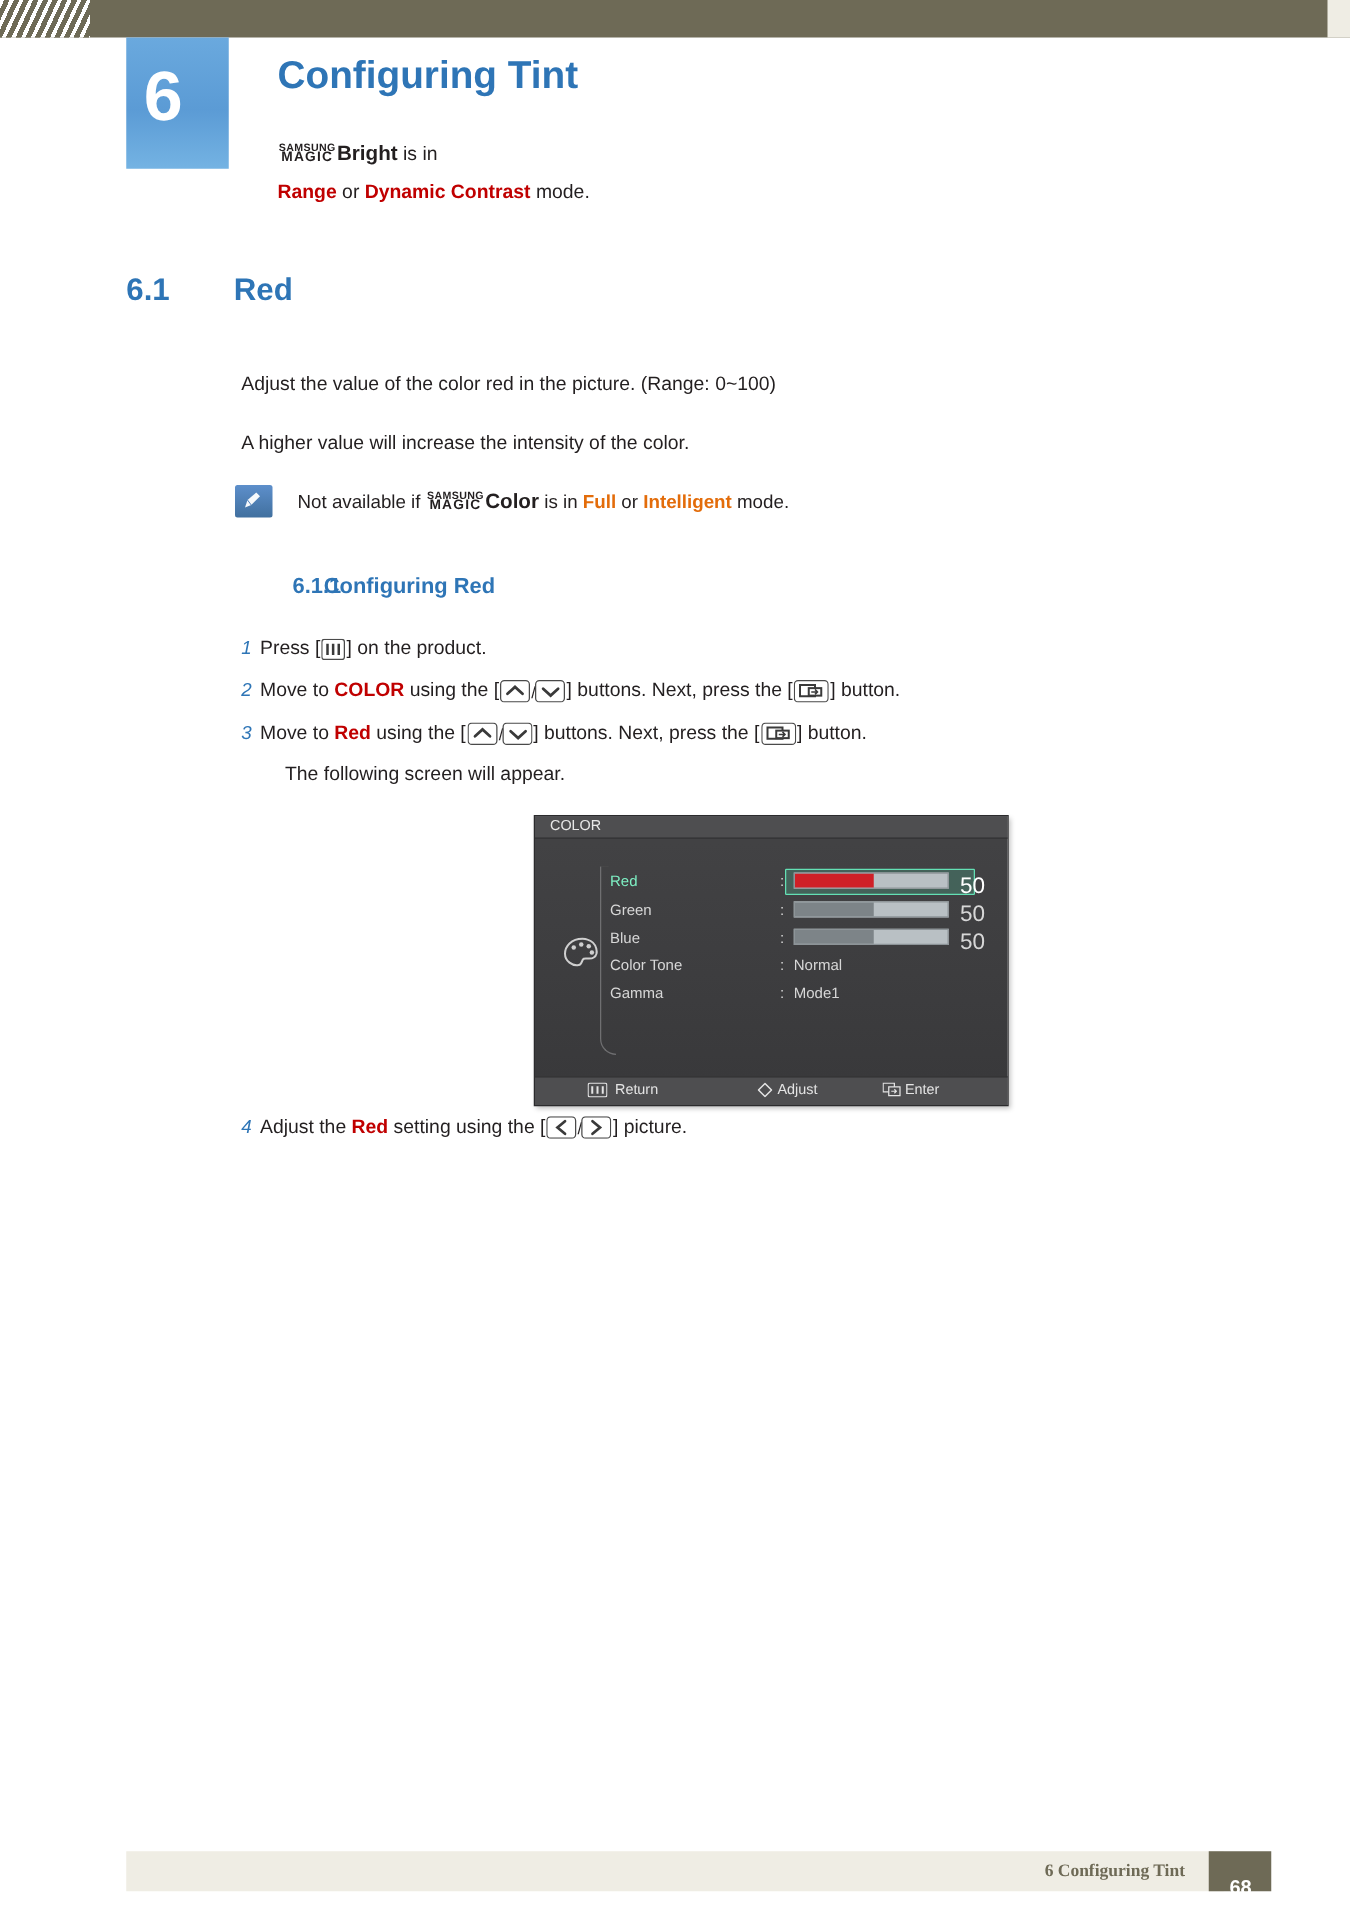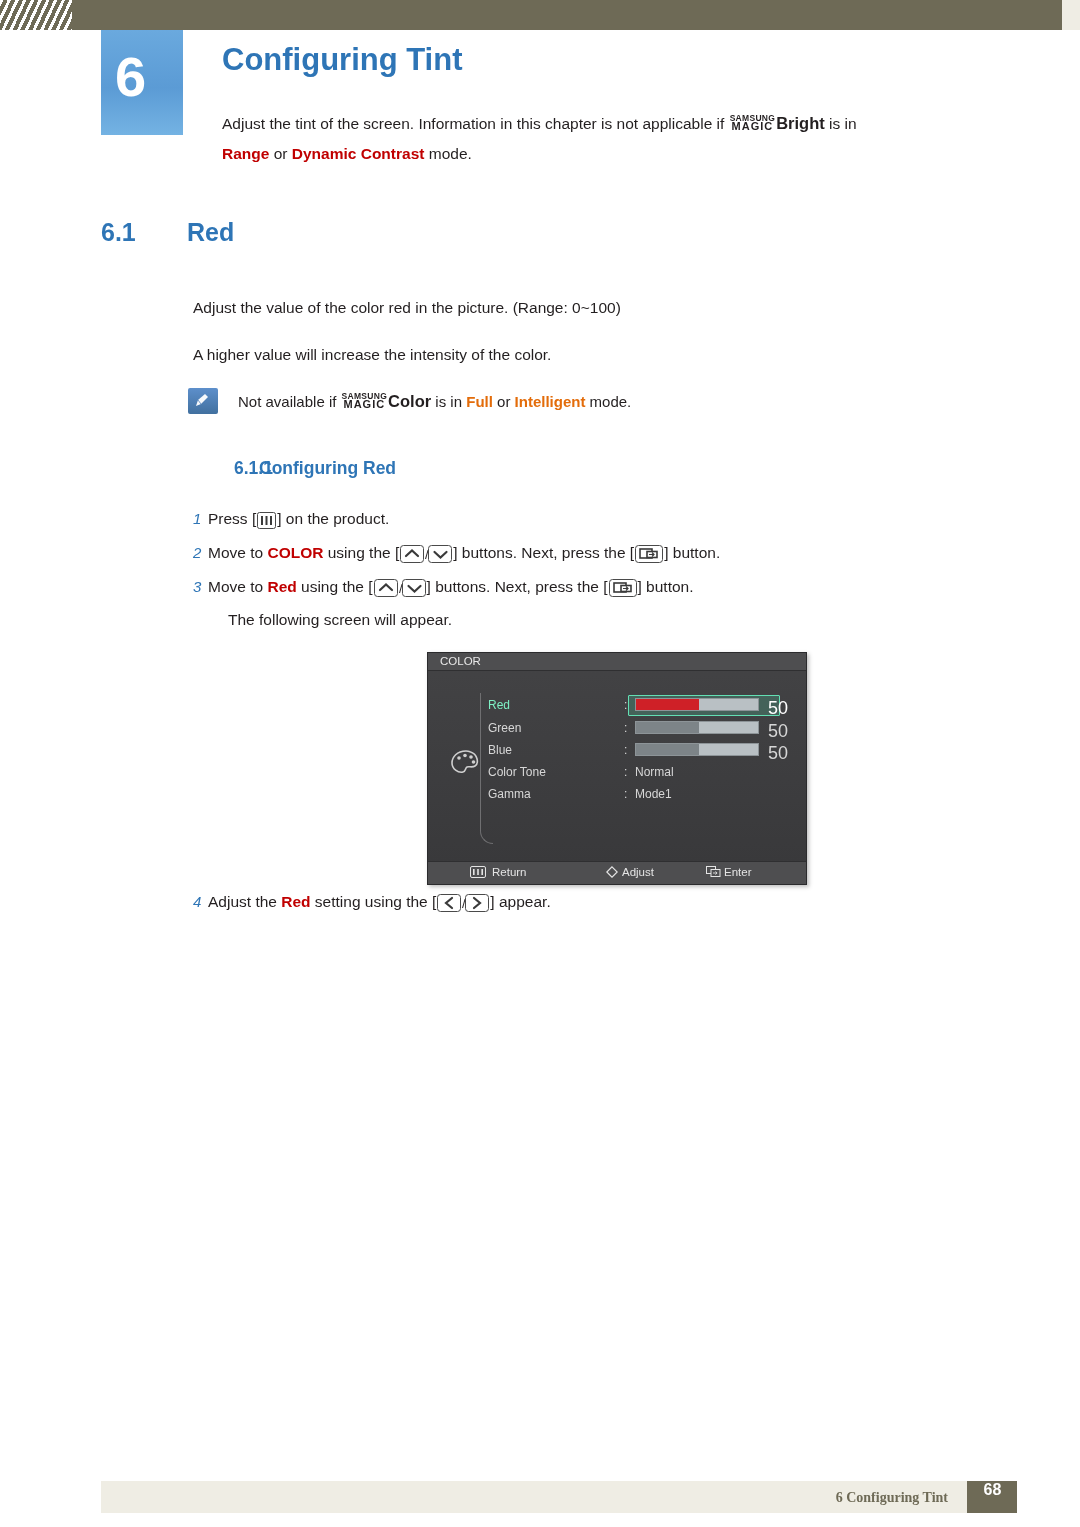--- a/index.html
+++ b/index.html
@@ -360,21 +360,21 @@
   .footer-page {
     position: absolute;
     left: 967px;
     top: 1481px;
     width: 50px;
     height: 32px;
     background: #6e6a56;
   }
   .footer-page span {
     position: absolute;
-    left: 0; top: 0;
+    left: 0; top: 21px;
     width: 51px;
     text-align: center;
     font-size: 16px;
     font-weight: bold;
     color: #ffffff;
   }
 </style>
 </head>
 <body>
 
@@ -383,21 +383,21 @@
 </div>
 <div class="header-right-tab"></div>
 
 <div class="chapter-badge">
   <div class="num">6</div>
 </div>
 
 <div class="page-title">Configuring Tint</div>
 
 <div class="intro">
-  <span>Adjust the tint of the screen. Information in this chapter is not applicable if </span><span class="magic-logo"><span class="s">SAMSUNG</span><span class="m">MAGIC</span></span><span class="mbright">Bright</span><span> is in</span><br>
+  <span class="magic-logo"><span class="s">SAMSUNG</span><span class="m">MAGIC</span></span><span class="mbright">Bright</span><span> is in</span><br>
   <span class="kw-red">Range</span><span> or </span><span class="kw-red">Dynamic Contrast</span><span> mode.</span>
 </div>
 
 <div class="sec-num">6.1</div>
 <div class="sec-title">Red</div>
 
 <div class="body-p p1">Adjust the value of the color red in the picture. (Range: 0~100)</div>
 <div class="body-p p2">A higher value will increase the intensity of the color.</div>
 
 <div class="note">
@@ -535,20 +535,20 @@
 </div>
 
 <div class="step step4">
   <span class="idx">4</span>
   <span class="txt"><span>Adjust the </span><span class="kw-red">Red</span><span> setting using the [</span><span class="keybox"><svg width="52" height="18" viewBox="0 0 52 18">
           <rect x="0.5" y="0.5" width="23" height="17" rx="3" fill="#ffffff" stroke="#4a4a4a"></rect>
           <path d="M15 4 L9 9 L15 14" stroke="#3a3a3a" stroke-width="2.2" fill="none" stroke-linecap="round"></path>
           <text x="25" y="14" font-size="13" fill="#231f20" font-family="Liberation Sans">/</text>
           <rect x="28.5" y="0.5" width="23" height="17" rx="3" fill="#ffffff" stroke="#4a4a4a"></rect>
           <path d="M37 4 L43 9 L37 14" stroke="#3a3a3a" stroke-width="2.2" fill="none" stroke-linecap="round"></path>
-        </svg></span><span>] appear.</span></span>
+        </svg></span><span>] picture.</span></span>
 </div>
 
 <div class="footer-band"></div>
 <div class="footer-text">6 Configuring Tint</div>
 <div class="footer-page">
   <span>68</span>
 </div>
 
 </body></html>

